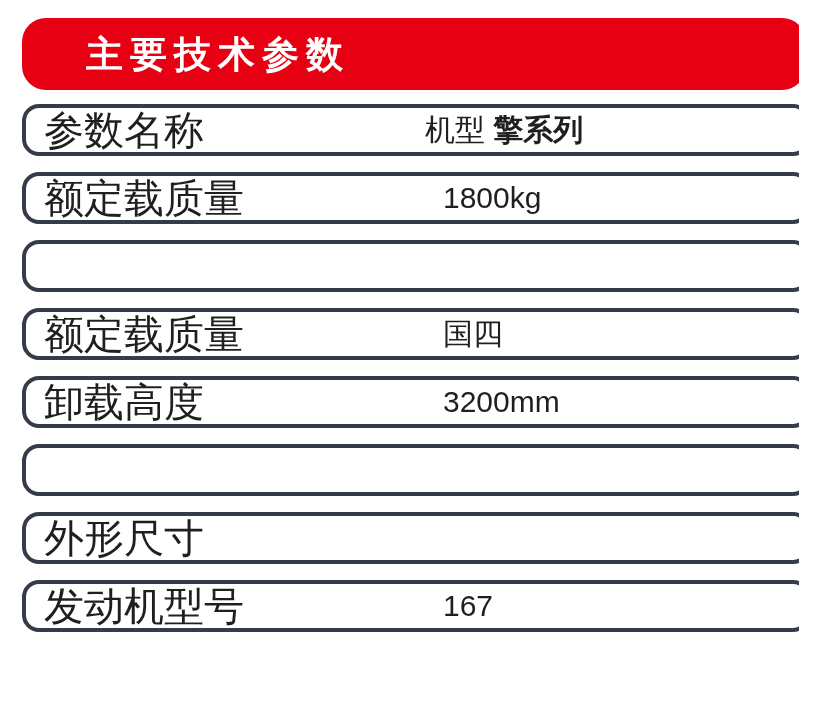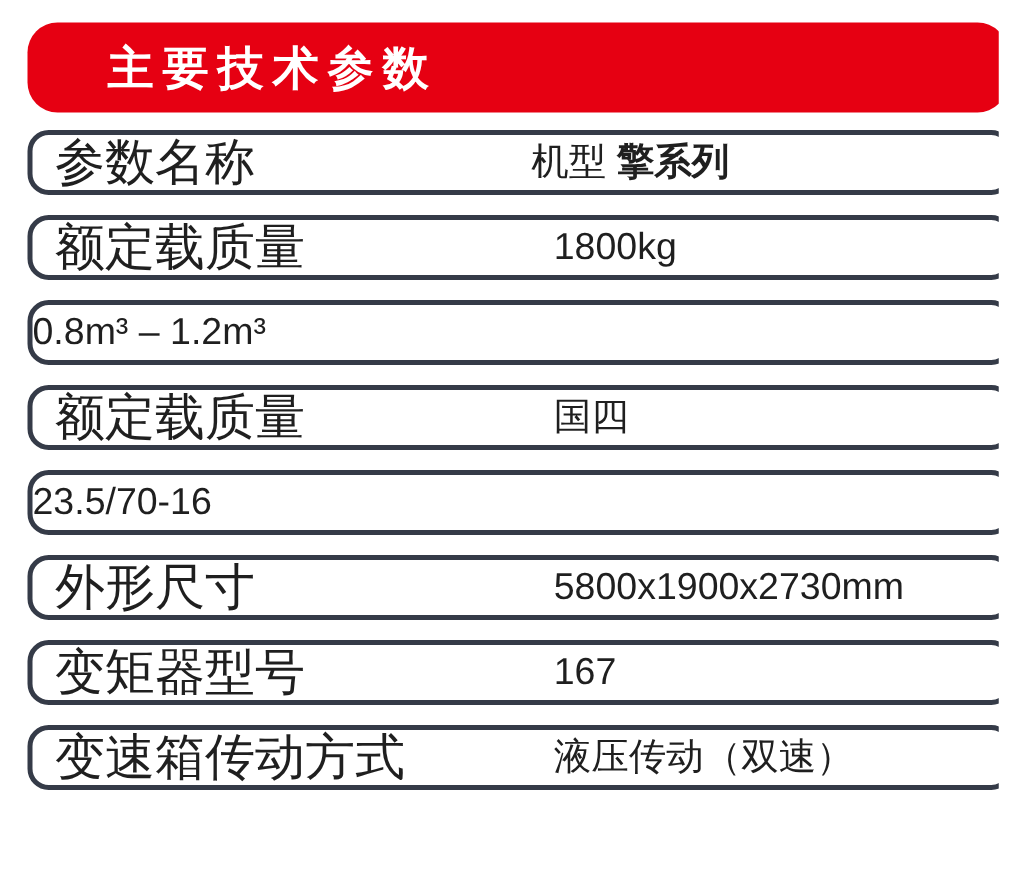--- a/index.html
+++ b/index.html
@@ -89,42 +89,39 @@
       <span class="spec-label">参数名称</span>
       <span class="spec-value"><span>机型 </span><span class="model-bold">擎系列</span></span>
     </div>
 
     <div class="spec-row">
       <span class="spec-label">额定载质量</span>
       <span class="spec-value">1800kg</span>
     </div>
 
     <div class="spec-row">
-      <span class="spec-value">0.8m³ – 1.2m³</span>
     </div>
 
     <div class="spec-row">
       <span class="spec-label">额定载质量</span>
       <span class="spec-value">国四</span>
     </div>
 
+    <div class="spec-row">
+      <span class="spec-label">卸载高度</span>
+      <span class="spec-value">3200mm</span>
+    </div>
 
     <div class="spec-row">
-      <span class="spec-value">23.5/70-16</span>
     </div>
 
     <div class="spec-row">
       <span class="spec-label">外形尺寸</span>
-      <span class="spec-value">5800x1900x2730mm</span>
     </div>
 
     <div class="spec-row">
-      <span class="spec-label">变矩器型号</span>
+      <span class="spec-label">发动机型号</span>
       <span class="spec-value">167</span>
     </div>
 
-    <div class="spec-row">
-      <span class="spec-label">变速箱传动方式</span>
-      <span class="spec-value">液压传动（双速）</span>
-    </div>
 
   </div>
 </div>
 
 </body></html>

